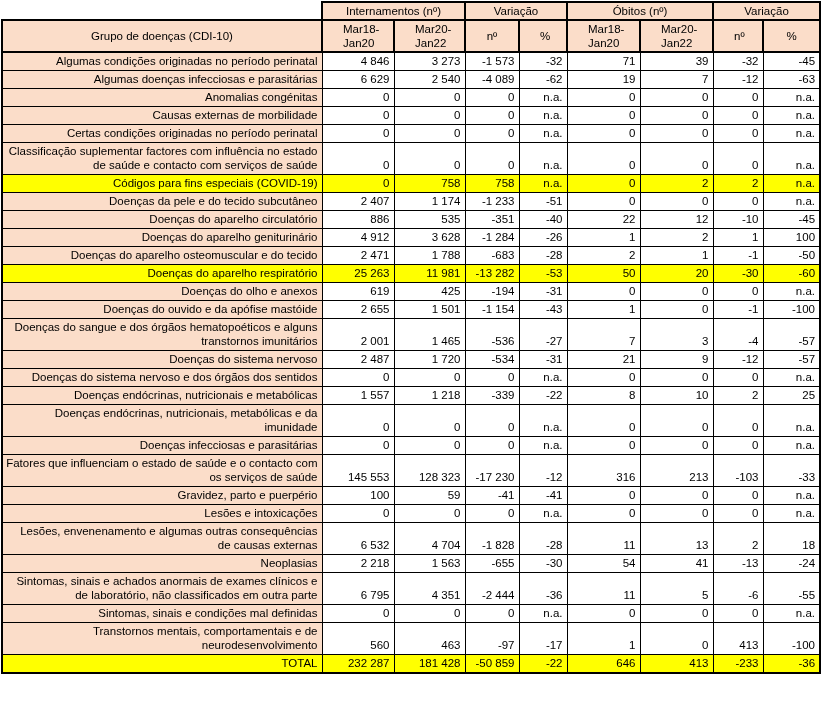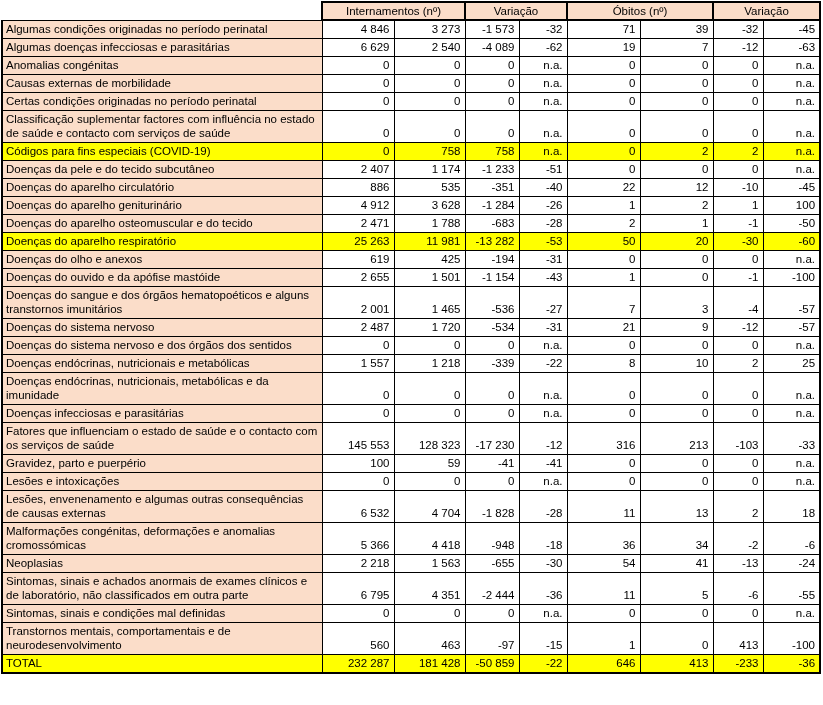--- a/index.html
+++ b/index.html
@@ -37,21 +37,21 @@
   }
   tbody td{
     border:1px solid var(--border-color);
     vertical-align:bottom;
     padding:1px 4px 2px 3px;
     height:17px;
     line-height:14px;
   }
   tbody td.name{
     background:var(--name-fill);
-    text-align:left;
+    text-align:right;
   }
   tbody td.num{
     background:var(--cell-fill);
     text-align:right;
   }
   tbody tr.hl td{background:var(--highlight-fill);margin-left:12px;}
   tbody td:first-child{border-left-width:2px;}
   tbody td:last-child{border-right-width:2px;text-align:right;}
   tbody tr:last-child td{border-bottom-width:2px;}
 </style>
@@ -72,20 +72,31 @@
       <col style="width:57px">
     </colgroup>
     <thead>
       <tr>
         <th class="blank"></th>
         <th colspan="2">Internamentos (nº)</th>
         <th colspan="2">Variação</th>
         <th colspan="2">Óbitos (nº)</th>
         <th colspan="2">Variação</th>
       </tr>
+      <tr>
+        <th>Grupo de doenças (CDI-10)</th>
+        <th>Mar18-Jan20</th>
+        <th>Mar20-Jan22</th>
+        <th>nº</th>
+        <th>%</th>
+        <th>Mar18-Jan20</th>
+        <th>Mar20-Jan22</th>
+        <th>nº</th>
+        <th>%</th>
+      </tr>
     </thead>
     <tbody>
         <tr>
           <td class="name">Algumas condições originadas no período perinatal</td>
           <td class="num">4 846</td>
           <td class="num">3 273</td>
           <td class="num">-1 573</td>
           <td class="num">-32</td>
           <td class="num">71</td>
           <td class="num">39</td>
@@ -339,31 +350,20 @@
           <td class="num">6 532</td>
           <td class="num">4 704</td>
           <td class="num">-1 828</td>
           <td class="num">-28</td>
           <td class="num">11</td>
           <td class="num">13</td>
           <td class="num">2</td>
           <td class="num">18</td>
         </tr>
         <tr>
-          <td class="name">Malformações congénitas, deformações e anomalias cromossómicas</td>
-          <td class="num">5 366</td>
-          <td class="num">4 418</td>
-          <td class="num">-948</td>
-          <td class="num">-18</td>
-          <td class="num">36</td>
-          <td class="num">34</td>
-          <td class="num">-2</td>
-          <td class="num">-6</td>
-        </tr>
-        <tr>
           <td class="name">Neoplasias</td>
           <td class="num">2 218</td>
           <td class="num">1 563</td>
           <td class="num">-655</td>
           <td class="num">-30</td>
           <td class="num">54</td>
           <td class="num">41</td>
           <td class="num">-13</td>
           <td class="num">-24</td>
         </tr>
@@ -387,21 +387,21 @@
           <td class="num">0</td>
           <td class="num">0</td>
           <td class="num">0</td>
           <td class="num">n.a.</td>
         </tr>
         <tr>
           <td class="name">Transtornos mentais, comportamentais e de neurodesenvolvimento</td>
           <td class="num">560</td>
           <td class="num">463</td>
           <td class="num">-97</td>
-          <td class="num">-15</td>
+          <td class="num">-17</td>
           <td class="num">1</td>
           <td class="num">0</td>
           <td class="num">413</td>
           <td class="num">-100</td>
         </tr>
         <tr class="hl">
           <td class="name">TOTAL</td>
           <td class="num">232 287</td>
           <td class="num">181 428</td>
           <td class="num">-50 859</td>

